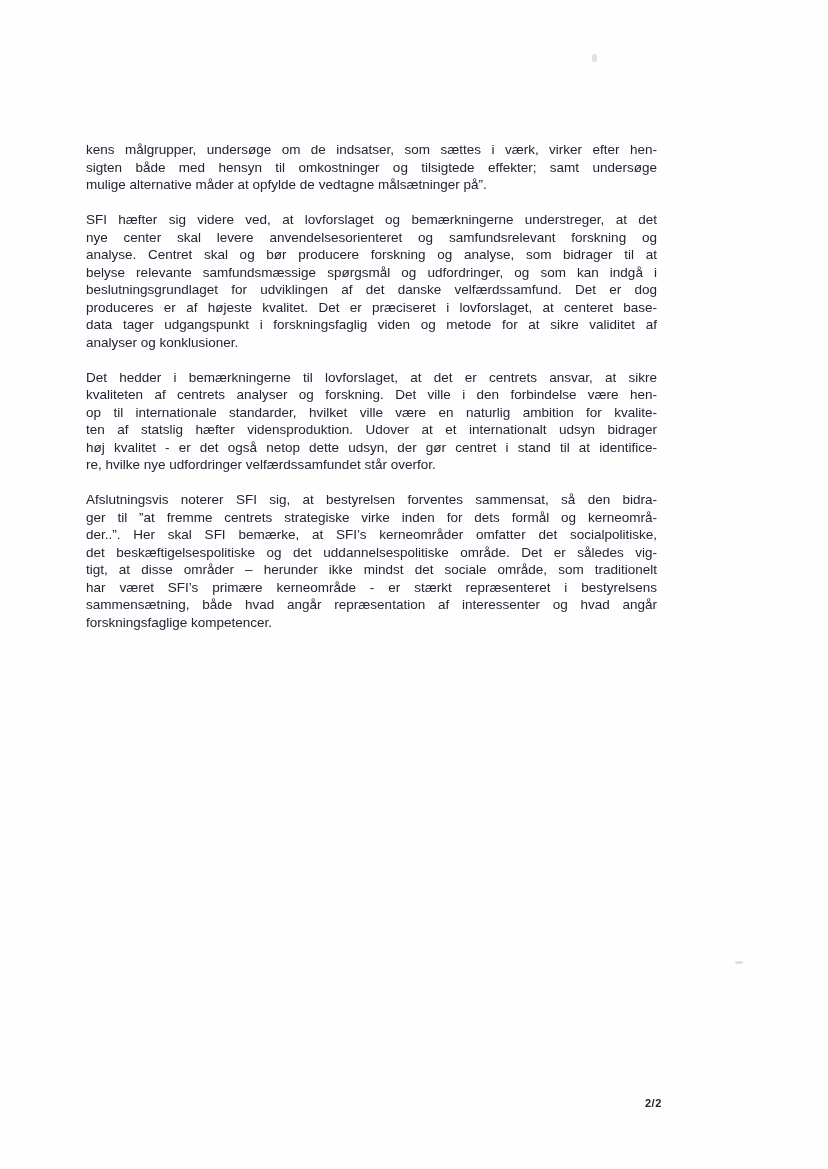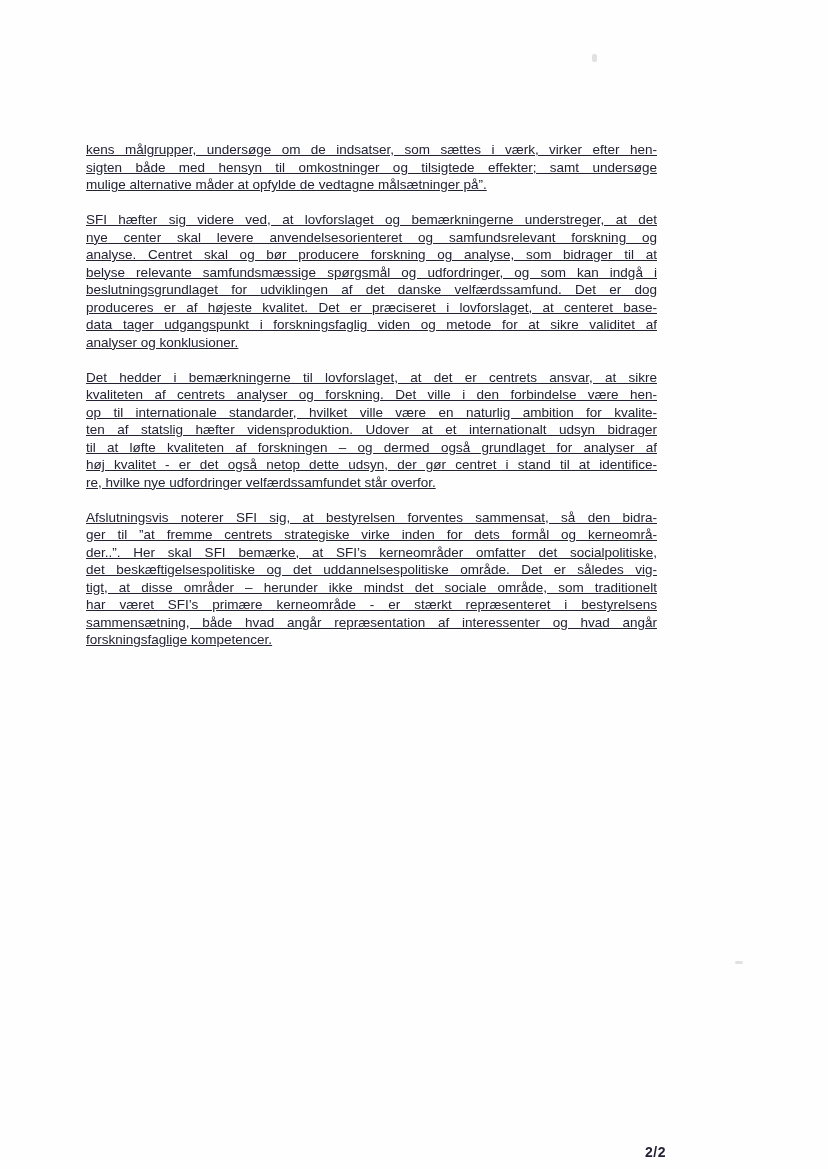--- a/index.html
+++ b/index.html
@@ -19,35 +19,34 @@
   .text-block {
     position: absolute;
     left: 86px;
     top: 141px;
     width: 571px;
     font-size: 13.5px;
     line-height: 17.5px;
   }
   .paragraph {
     margin: 0 0 17.5px 0;
-    text-decoration: underline;
   }
   .line {
     text-align: justify;
     text-align-last: justify;
     white-space: normal;
   }
   .line.last {
     text-align-last: left;
   }
   .page-number {
     position: absolute;
     left: 645px;
-    top: 1144px;
-    font-size: 14px;
+    top: 1097px;
+    font-size: 11px;
     font-weight: 700;
     letter-spacing: 0.5px;
     color: #232334;
   }
   
   .artifact {
     position: absolute;
     background: #c9c9c9;
     opacity: 0.55;
     border-radius: 2px;
@@ -73,21 +72,20 @@
         <div class="line">beslutningsgrundlaget for udviklingen af det danske velfærdssamfund. Det er dog</div>
         <div class="line">produceres er af højeste kvalitet. Det er præciseret i lovforslaget, at centeret base-</div>
         <div class="line">data tager udgangspunkt i forskningsfaglig viden og metode for at sikre validitet af</div>
         <div class="line last">analyser og konklusioner.</div>
       </div>
       <div class="paragraph">
         <div class="line">Det hedder i bemærkningerne til lovforslaget, at det er centrets ansvar, at sikre</div>
         <div class="line">kvaliteten af centrets analyser og forskning. Det ville i den forbindelse være hen-</div>
         <div class="line">op til internationale standarder, hvilket ville være en naturlig ambition for kvalite-</div>
         <div class="line">ten af statslig hæfter vidensproduktion. Udover at et internationalt udsyn bidrager</div>
-        <div class="line">til at løfte kvaliteten af forskningen – og dermed også grundlaget for analyser af</div>
         <div class="line">høj kvalitet - er det også netop dette udsyn, der gør centret i stand til at identifice-</div>
         <div class="line last">re, hvilke nye udfordringer velfærdssamfundet står overfor.</div>
       </div>
       <div class="paragraph">
         <div class="line">Afslutningsvis noterer SFI sig, at bestyrelsen forventes sammensat, så den bidra-</div>
         <div class="line">ger til ”at fremme centrets strategiske virke inden for dets formål og kerneområ-</div>
         <div class="line">der..”. Her skal SFI bemærke, at SFI’s kerneområder omfatter det socialpolitiske,</div>
         <div class="line">det beskæftigelsespolitiske og det uddannelsespolitiske område. Det er således vig-</div>
         <div class="line">tigt, at disse områder – herunder ikke mindst det sociale område, som traditionelt</div>
         <div class="line">har været SFI’s primære kerneområde - er stærkt repræsenteret i bestyrelsens</div>

